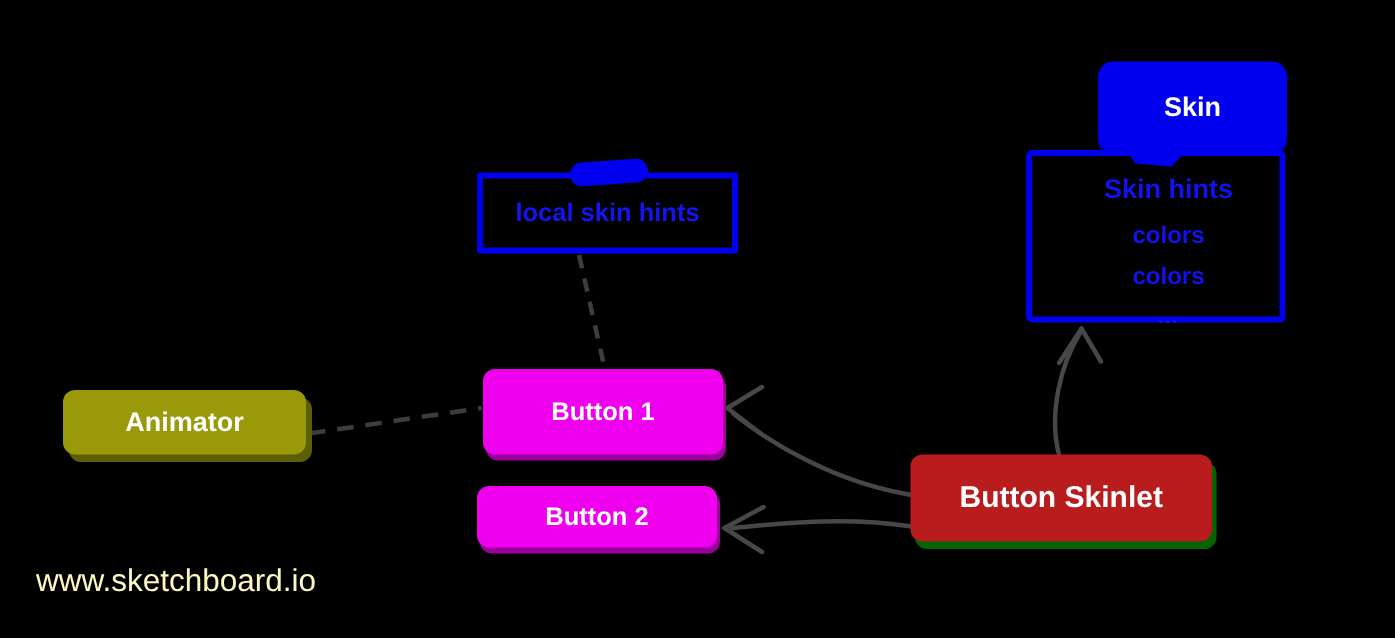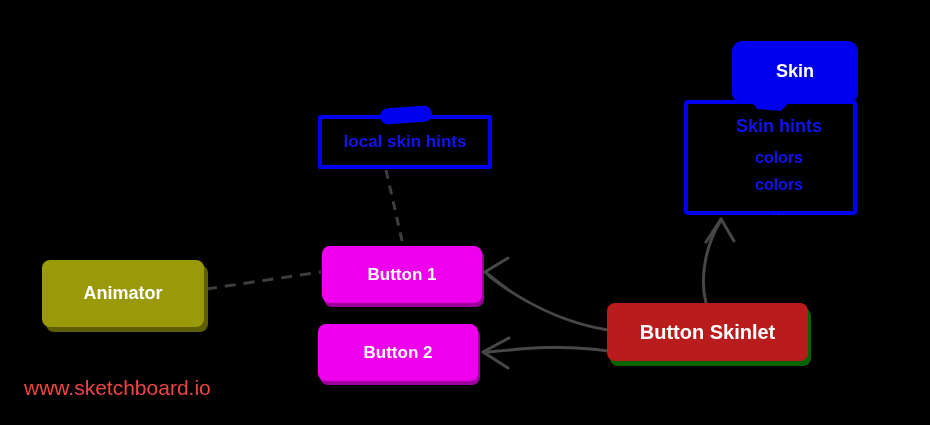--- a/index.html
+++ b/index.html
@@ -20,30 +20,30 @@
         border:4px solid #0000ee;border-radius:4px;background:transparent;
         display:block;color:#1212f0;padding:10px 0 0 17px;text-align:center;}
   .sh-title{font-size:18px;font-weight:bold;margin:2px 0 12px 0;}
   .sh-item{font-size:16px;font-weight:bold;margin-bottom:9px;}
   .sh-dots{font-size:13px;font-weight:bold;letter-spacing:1px;}
   .local-hints{left:318px;top:115px;width:174px;height:54px;
         border:4px solid #0000ee;border-radius:2px;background:transparent;
         color:#1414f0;font-size:17px;}
   .blob{position:absolute;left:58px;top:-12px;width:52px;height:16px;
         background:#0000ee;border-radius:8px;transform:rotate(-4deg);}
-  .animator{left:42px;top:260px;width:162px;height:67px;border-radius:8px;
+  .animator{left:42px;top:260px;width:162px;height:43px;border-radius:8px;
         font-size:18px;box-shadow:4px 5px 0 #5e5e06;}
   .btn1{left:322px;top:246px;width:160px;height:57px;border-radius:8px;
         font-size:17px;box-shadow:2px 4px 0 #9c009c;}
-  .btn2{left:318px;top:324px;width:160px;height:57px;border-radius:8px;
+  .btn2{left:318px;top:324px;width:160px;height:41px;border-radius:8px;
         font-size:17px;box-shadow:2px 4px 0 #9c009c;}
   .skinlet{left:607px;top:303px;width:201px;height:58px;border-radius:8px;
         font-size:20px;box-shadow:3px 5px 0 #056505;}
   .watermark{position:absolute;left:24px;top:376px;font-size:21px;
-        color:#ef4444;font-weight:normal;}
+        color:#fef9c3;font-weight:normal;}
 </style>
 </head>
 <body>
 
 <div class="stage">
 
   <svg class="edges">
 
     <polygon points="745,92 799,92 781,111 757,109" fill="#0000ee"></polygon>
 

